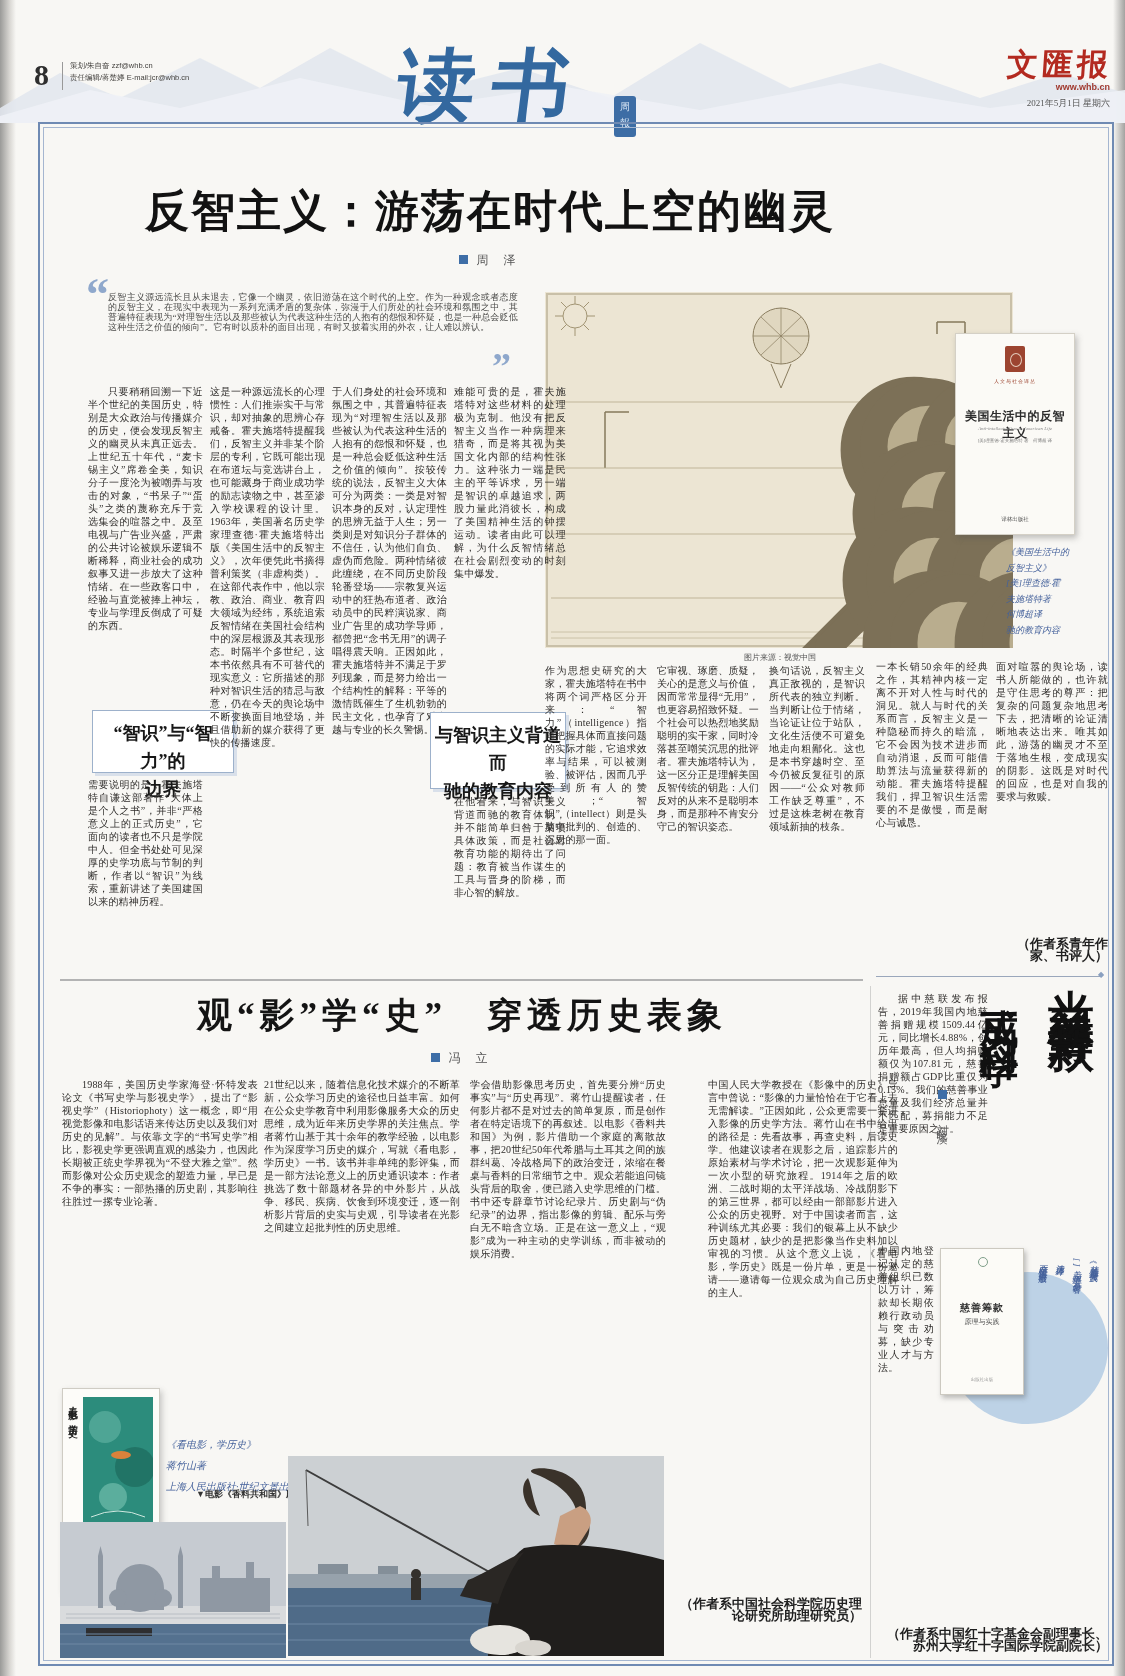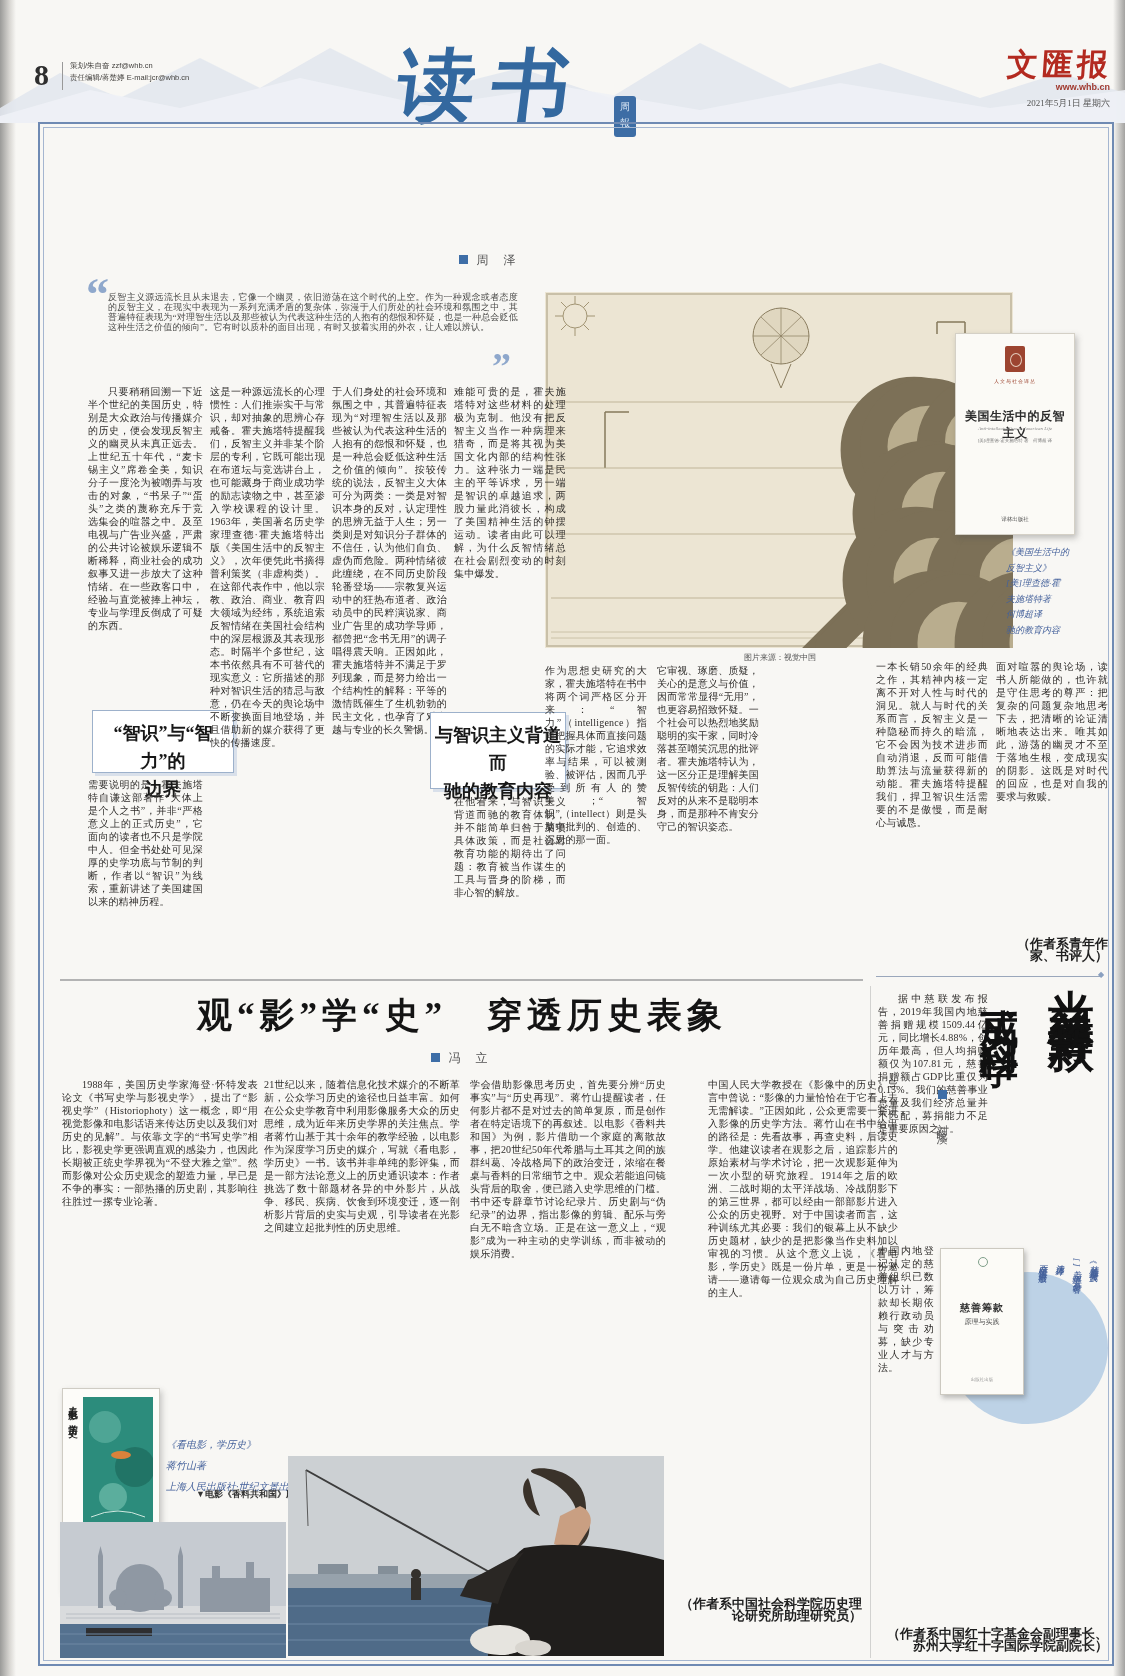--- a/index.html
+++ b/index.html
@@ -51,20 +51,22 @@
 
   <div class="abs" style="left:940px;top:44px;width:172px;text-align:right;font-size:31px;font-weight:bold;
        color:#b32a20;letter-spacing:4px;transform:skewX(-4deg);">文匯报</div>
   <div class="abs" style="left:940px;top:82px;width:170px;text-align:right;font-size:9px;color:#a03a30;font-weight:bold;font-family:'Liberation Sans',sans-serif;">www.whb.cn</div>
   <div class="abs" style="left:920px;top:97px;width:190px;text-align:right;font-size:9px;color:#555;">2021年5月1日 星期六</div>
 
   <div class="frameO">
     <div class="frameI"></div>
   </div>
 
+  <div class="abs" style="left:90px;top:182px;width:800px;text-align:center;font-size:44px;font-weight:bold;
+       color:#121212;letter-spacing:2px;">反智主义：游荡在时代上空的幽灵</div>
   <div class="abs" style="left:90px;top:252px;width:800px;text-align:center;font-size:12px;color:#555;letter-spacing:6px;">
     <span class="sq"></span>
     <span>周 泽</span>
   </div>
 
   <div class="abs" style="left:86px;top:268px;font-size:46px;color:#8fa8cc;font-weight:bold;">“</div>
   <div class="t" style="left:108px;top:292px;width:410px;height:84px;font-size:9px;line-height:10px;color:#4a4a48;">反智主义源远流长且从未退去，它像一个幽灵，依旧游荡在这个时代的上空。作为一种观念或者态度的反智主义，在现实中表现为一系列充满矛盾的复杂体，弥漫于人们所处的社会环境和氛围之中，其普遍特征表现为“对理智生活以及那些被认为代表这种生活的人抱有的怨恨和怀疑，也是一种总会贬低这种生活之价值的倾向”。它有时以质朴的面目出现，有时又披着实用的外衣，让人难以辨认。</div>
   <div class="abs" style="left:492px;top:344px;font-size:38px;color:#8fa8cc;font-weight:bold;">”</div>
 
   <svg class="abs" style="left:545px;top:292px;width:468px;height:356px" viewBox="0 0 468 356">
@@ -168,20 +170,21 @@
   <div class="t" style="left:210px;top:385px;width:115px;height:591px;">这是一种源远流长的心理惯性：人们推崇实干与常识，却对抽象的思辨心存戒备。霍夫施塔特提醒我们，反智主义并非某个阶层的专利，它既可能出现在布道坛与竞选讲台上，也可能藏身于商业成功学的励志读物之中，甚至渗入学校课程的设计里。1963年，美国著名历史学家理查德·霍夫施塔特出版《美国生活中的反智主义》，次年便凭此书摘得普利策奖（非虚构类）。在这部代表作中，他以宗教、政治、商业、教育四大领域为经纬，系统追索反智情绪在美国社会结构中的深层根源及其表现形态。时隔半个多世纪，这本书依然具有不可替代的现实意义：它所描述的那种对智识生活的猜忌与敌意，仍在今天的舆论场中不断变换面目地登场，并且借助新的媒介获得了更快的传播速度。</div>
   <div class="t" style="left:332px;top:385px;width:115px;height:591px;">于人们身处的社会环境和氛围之中，其普遍特征表现为“对理智生活以及那些被认为代表这种生活的人抱有的怨恨和怀疑，也是一种总会贬低这种生活之价值的倾向”。按较传统的说法，反智主义大体可分为两类：一类是对智识本身的反对，认定理性的思辨无益于人生；另一类则是对知识分子群体的不信任，认为他们自负、虚伪而危险。两种情绪彼此缠绕，在不同历史阶段轮番登场——宗教复兴运动中的狂热布道者、政治动员中的民粹演说家、商业广告里的成功学导师，都曾把“念书无用”的调子唱得震天响。正因如此，霍夫施塔特并不满足于罗列现象，而是努力给出一个结构性的解释：平等的激情既催生了生机勃勃的民主文化，也孕育了对卓越与专业的长久警惕。</div>
   <div class="t" style="left:454px;top:385px;width:112px;height:320px;">难能可贵的是，霍夫施塔特对这些材料的处理极为克制。他没有把反智主义当作一种病理来猎奇，而是将其视为美国文化内部的结构性张力。这种张力一端是民主的平等诉求，另一端是智识的卓越追求，两股力量此消彼长，构成了美国精神生活的钟摆运动。读者由此可以理解，为什么反智情绪总在社会剧烈变动的时刻集中爆发。</div>
   <div class="subbox" style="left:430px;top:712px;width:134px;height:66px;">
     <div>与智识主义背道而</div>
     <div>驰的教育内容</div>
   </div>
   <div class="t" style="left:454px;top:795px;width:112px;height:181px;">在他看来，与智识主义背道而驰的教育体制，并不能简单归咎于某项具体政策，而是社会对教育功能的期待出了问题：教育被当作谋生的工具与晋身的阶梯，而非心智的解放。</div>
   <div class="t" style="left:545px;top:664px;width:102px;height:312px;">作为思想史研究的大家，霍夫施塔特在书中将两个词严格区分开来：“智力”（intelligence）指向把握具体而直接问题的实际才能，它追求效率与结果，可以被测验、被评估，因而几乎受到所有人的赞美；“智识”（intellect）则是头脑中批判的、创造的、沉思的那一面。</div>
   <div class="t" style="left:657px;top:664px;width:102px;height:312px;">它审视、琢磨、质疑，关心的是意义与价值，因而常常显得“无用”，也更容易招致怀疑。一个社会可以热烈地奖励聪明的实干家，同时冷落甚至嘲笑沉思的批评者。霍夫施塔特认为，这一区分正是理解美国反智传统的钥匙：人们反对的从来不是聪明本身，而是那种不肯安分守己的智识姿态。</div>
+  <div class="t" style="left:769px;top:664px;width:96px;height:312px;">换句话说，反智主义真正敌视的，是智识所代表的独立判断。当判断让位于情绪，当论证让位于站队，文化生活便不可避免地走向粗鄙化。这也是本书穿越时空、至今仍被反复征引的原因——“公众对教师工作缺乏尊重”，不过是这株老树在教育领域新抽的枝条。</div>
   <div class="t" style="left:876px;top:660px;width:112px;height:292px;">一本长销50余年的经典之作，其精神内核一定离不开对人性与时代的洞见。就人与时代的关系而言，反智主义是一种隐秘而持久的暗流，它不会因为技术进步而自动消退，反而可能借助算法与流量获得新的动能。霍夫施塔特提醒我们，捍卫智识生活需要的不是傲慢，而是耐心与诚恳。</div>
   <div class="t" style="left:996px;top:660px;width:112px;height:272px;">面对喧嚣的舆论场，读书人所能做的，也许就是守住思考的尊严：把复杂的问题复杂地思考下去，把清晰的论证清晰地表达出来。唯其如此，游荡的幽灵才不至于落地生根，变成现实的阴影。这既是对时代的回应，也是对自我的要求与救赎。</div>
   <div class="end" style="left:996px;top:938px;width:112px;">（作者系青年作家、书评人）</div>
 
   <div class="abs" style="left:60px;top:979px;width:803px;height:2px;background:#b3b3b3;"></div>
   <div class="abs" style="left:876px;top:976px;width:224px;border-top:1px solid #9aa7bb;"></div>
   <div class="abs" style="left:1098px;top:970px;font-size:8px;color:#8aa0c0;">◆</div>
   <div class="abs" style="left:870px;top:986px;width:1px;height:672px;background:#d2d2d0;"></div>
 
   <div class="abs" style="left:62px;top:992px;width:800px;text-align:center;font-size:35px;font-weight:bold;

